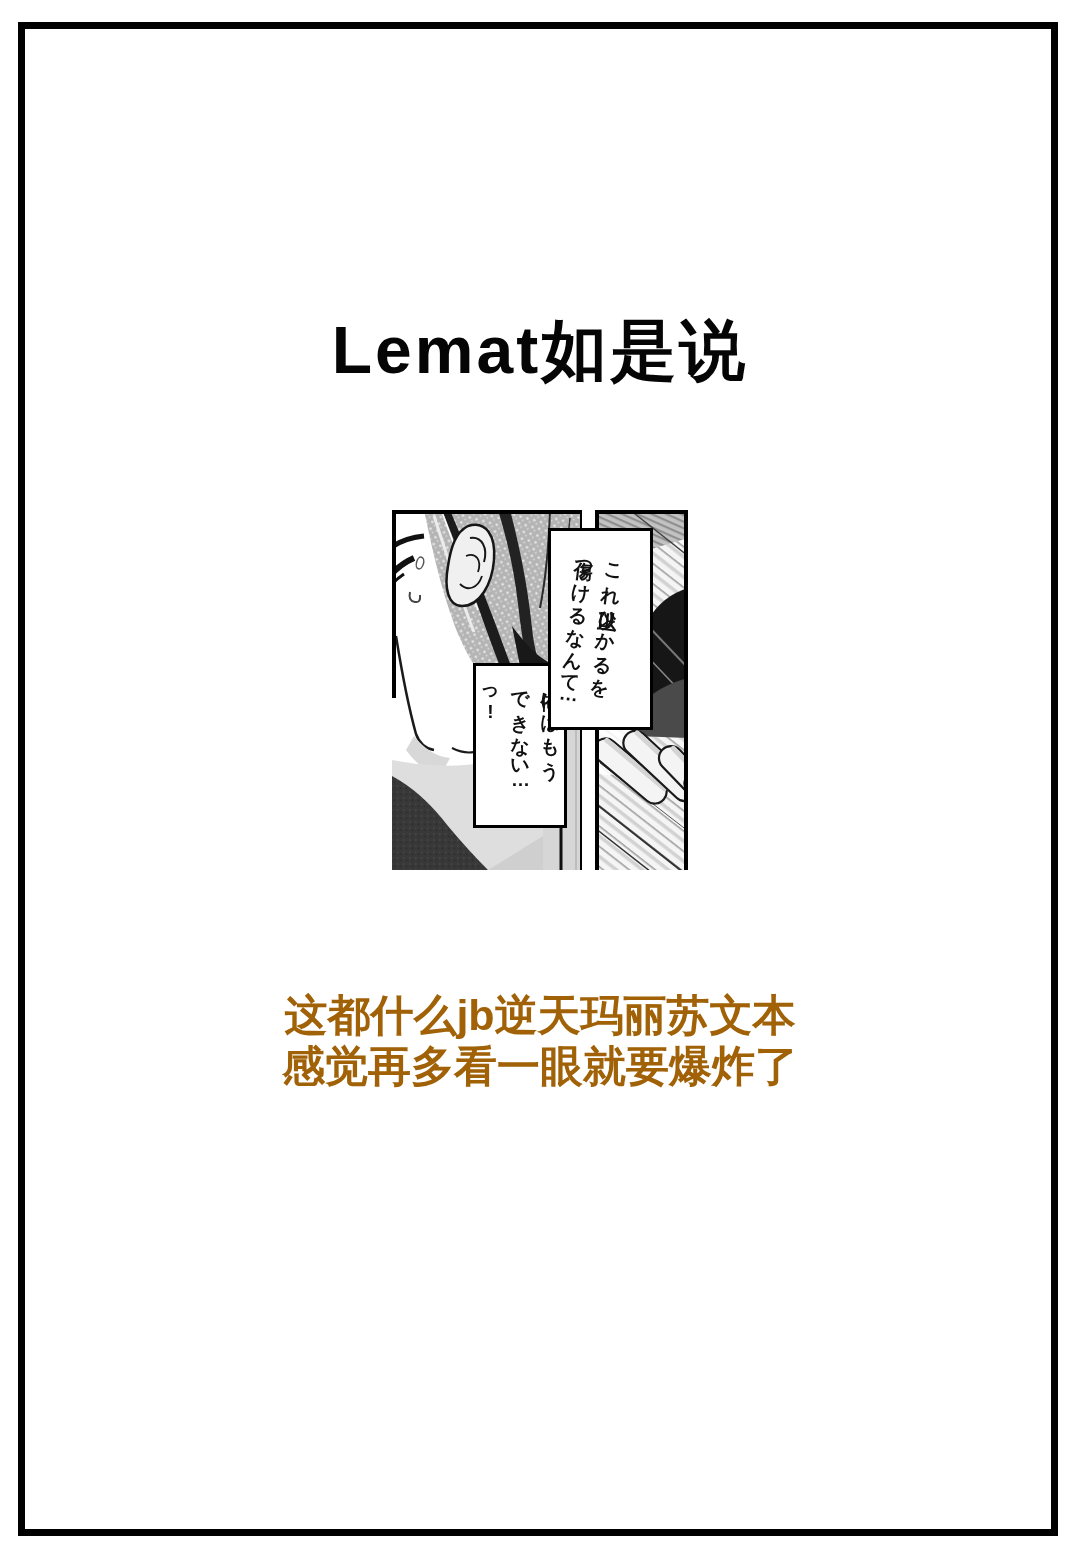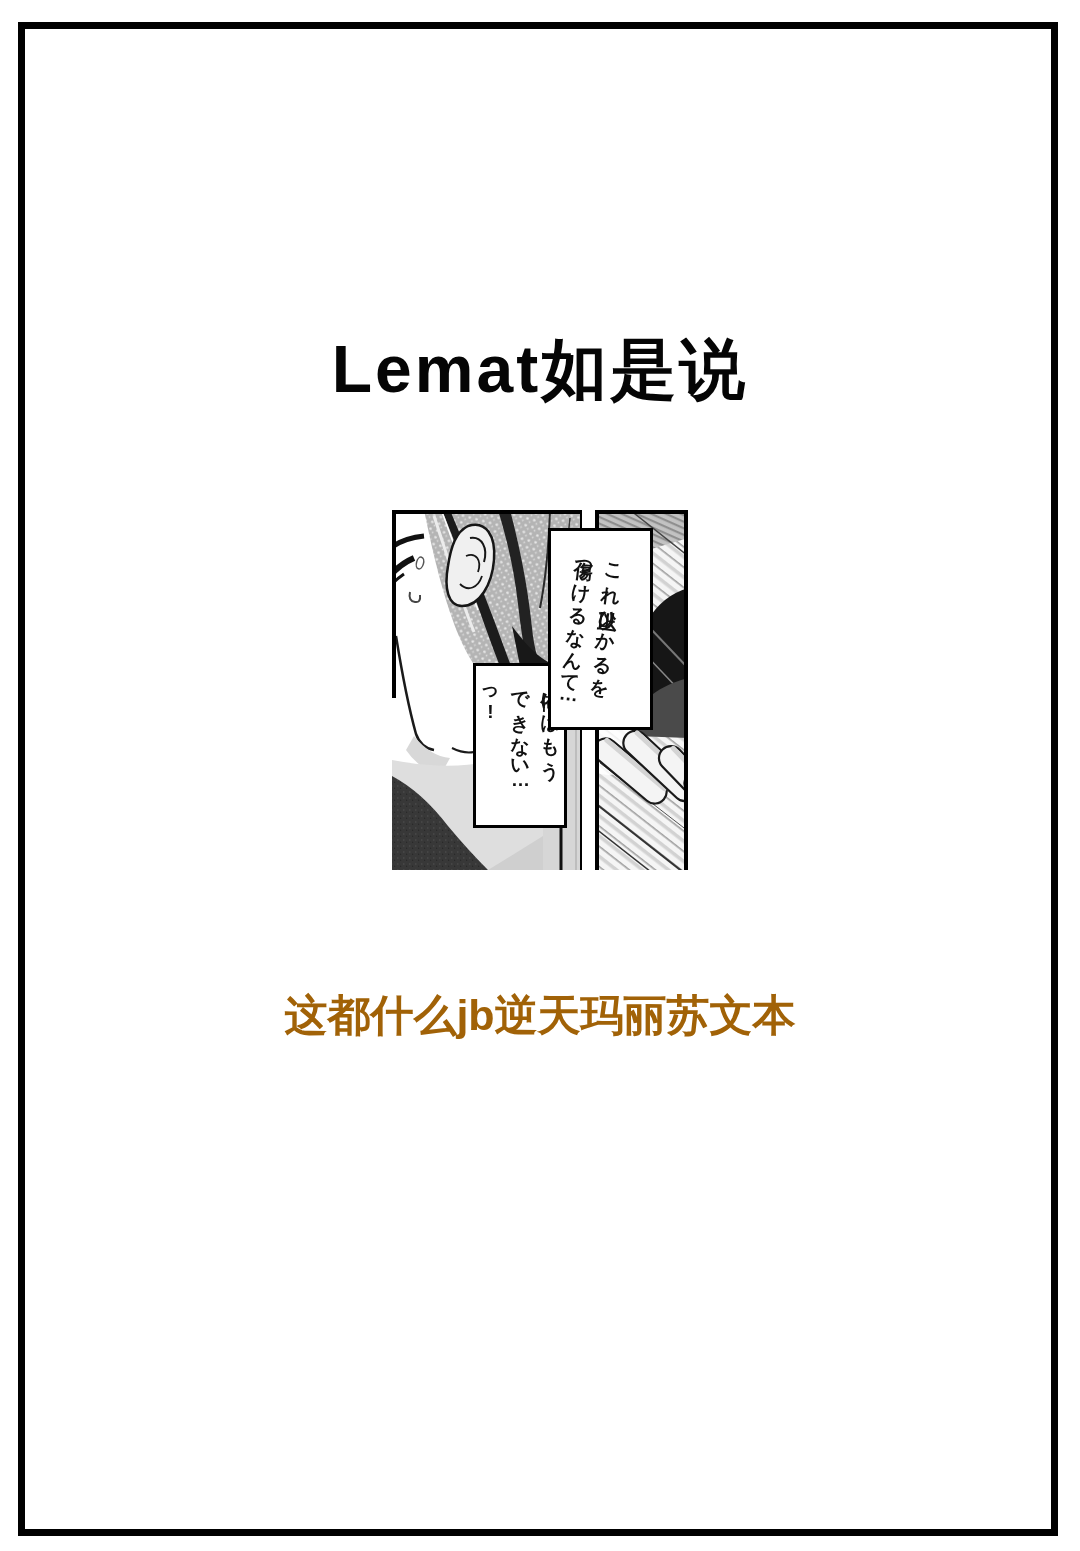--- a/index.html
+++ b/index.html
@@ -12,21 +12,21 @@
     color:#000;
   }
   .frame{
     position:absolute;left:18px;top:22px;
     width:1040px;height:1514px;
     border:7px solid #000;
     box-sizing:border-box;
     background:#fff;
   }
   .title{
-    position:absolute;top:325px;left:0;width:100%;
+    position:absolute;top:306px;left:0;width:100%;
     text-align:center;
     font-size:66px;
     font-weight:800;
     letter-spacing:3px;
     color:#050505;
     white-space:nowrap;
   }
   .manga{
     position:absolute;left:390px;top:508px;
     width:298px;height:362px;
@@ -204,13 +204,14 @@
   <div class="bubble b1">
     <div class="vtext">
       <div>これ以上ひかるを</div>
       <div>傷つけるなんて…</div>
     </div>
   </div>
 </div>
 
 <div class="caption">
   <div>这都什么jb逆天玛丽苏文本</div>
+  <div>感觉再多看一眼就要爆炸了</div>
 </div>
 
 </body></html>

